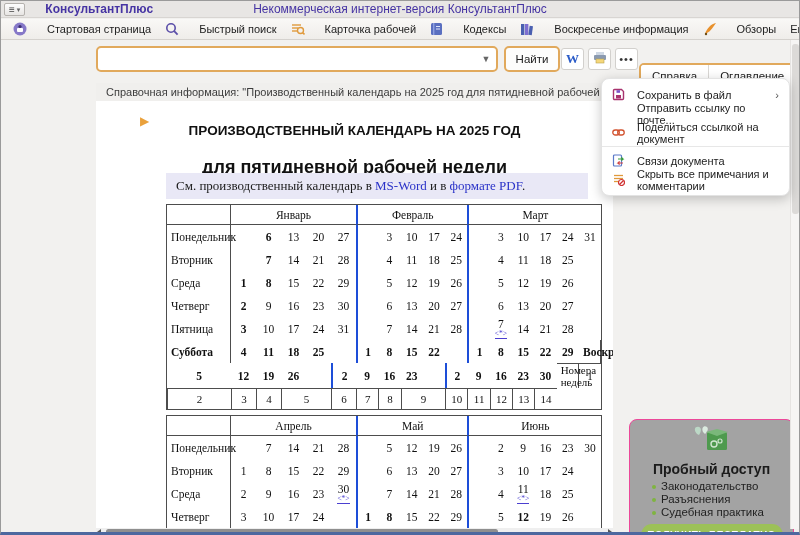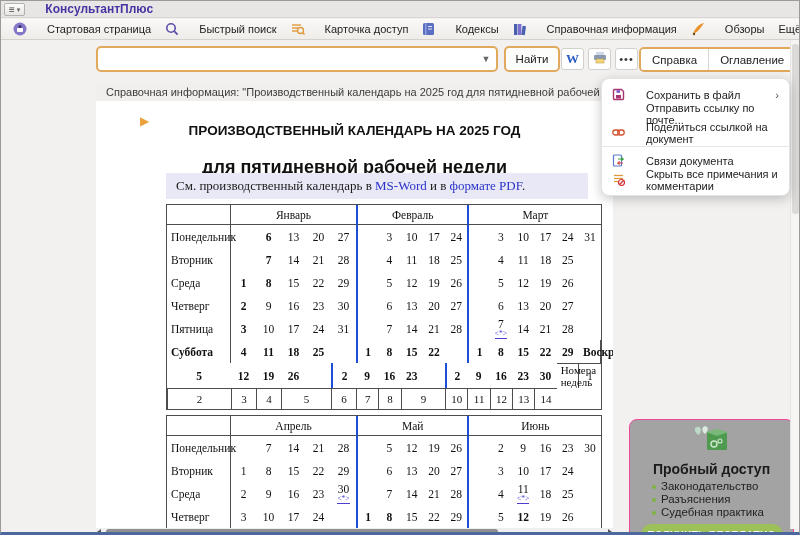--- a/index.html
+++ b/index.html
@@ -31,21 +31,21 @@
   .search-box { position:absolute; left:95px; top:5px; width:402px; height:26px; background:#fff;
                 border:2px solid #e1a95c; border-radius:5px; display:flex; align-items:center; }
   .search-input { flex:1; border:0; outline:none; height:100%; padding:0 8px; font-size:12px; background:transparent; }
   .search-caret { width:20px; text-align:center; color:#666; font-size:9px; cursor:pointer; }
   .find-btn { position:absolute; left:503px; top:5px; width:56px; height:26px; background:#fdfdfc;
               border:2px solid #e1a95c; border-radius:5px; font-size:11.5px; color:#222; cursor:pointer; }
   .sq-btn { position:absolute; top:7px; width:23px; height:22px; background:#fff; border:1px solid #d2d0cd;
             border-radius:3px; display:flex; align-items:center; justify-content:center; cursor:pointer; }
   .w-glyph { font-family:"Liberation Serif", serif; font-weight:bold; color:#2b5cc8; font-size:13px; }
   .dots-glyph { color:#333; font-size:11px; letter-spacing:1px; }
-  .seg-group { position:absolute; left:638px; top:6px; height:25px; background:#fff; border:2px solid #e1a95c;
+  .seg-group { position:absolute; left:638px; top:22px; height:25px; background:#fff; border:2px solid #e1a95c;
                border-radius:5px; display:flex; align-items:stretch; overflow:hidden; }
   .seg-btn { border:0; background:#fff; font-size:11.5px; color:#222; padding:0 11px; cursor:pointer; }
   .seg-div { width:1px; background:#d9d7d4; }
 
   
   .breadcrumb { position:absolute; left:95px; top:82px; width:517px; height:18px; background:#f0efed;
                 font-size:11px; color:#3c3c3c; line-height:18px; padding-left:10px; white-space:nowrap; overflow:hidden; }
 
   
   .docarea { position:absolute; left:95px; top:100px; width:517px; height:427px; background:#fff; overflow:hidden; }
@@ -69,21 +69,21 @@
   .ms { border-left:2px solid #1d4ed8; }
   .b { font-weight:bold; }
   .wk { min-height:21px; border-top:1px solid #4d4d4d; font-size:11px; }
   .wl { border-left:1px solid #4d4d4d; }
   .fn { display:flex; flex-direction:column; align-items:center; line-height:1.1; }
   .fn .mark { font-size:7.5px; color:#4b3fd0; border-bottom:1px solid #4b3fd0; cursor:pointer; }
 
   
   .menu { position:absolute; left:600px; top:77px; width:189px; background:#fff; border:1px solid #e3e3e3;
           border-radius:8px; box-shadow:0 3px 12px rgba(0,0,0,.22); padding:6px 0; z-index:60; }
-  .mi { display:flex; align-items:center; height:19px; padding:0 10px; gap:21px; font-size:11px; color:#222; cursor:pointer; }
+  .mi { display:flex; align-items:center; height:19px; padding:0 10px; gap:12px; font-size:11px; color:#222; cursor:pointer; }
   .mi .ic { width:13px; height:13px; flex-shrink:0; display:flex; align-items:center; justify-content:center; }
   .mi .sub { margin-left:auto; color:#555; font-size:11px; }
   .msep { height:1px; background:#e7e7e7; margin:4px 0; }
 
   
   .promo { position:absolute; left:628px; top:418px; width:165px; height:132px; background:#a3a3a3;
            border:1px solid #ec4899; border-radius:8px; text-align:center; padding-top:4px; }
   .promo-title { font-size:14px; font-weight:bold; color:#1b1b1b; margin-top:1px; }
   .promo-list { margin:3px 0 0 22px; text-align:left; }
   .promo-li { display:flex; align-items:center; gap:5px; font-size:11.5px; color:#222; line-height:13px; }
@@ -104,20 +104,21 @@
 <body>
 
 <div class="frame">
 
   <div class="titlebar">
     <button class="menu-btn">
       <span>≡</span>
       <span class="caret">▾</span>
     </button>
     <span class="app-title">КонсультантПлюс</span>
+    <span class="center-title">Некоммерческая интернет-версия КонсультантПлюс</span>
   </div>
 
   <div class="toolbar">
     <button class="tbtn">
       <span>
           <svg width="14" height="14">
             <circle cx="7" cy="7" r="6.5" fill="#8678c8"></circle>
             <rect x="4" y="6" width="6" height="4" rx="1" fill="#fff"></rect>
             <circle cx="7" cy="4.5" r="1.6" fill="#3a2f70"></circle>
           </svg>
@@ -136,42 +137,42 @@
     <button class="tbtn">
       <span>
           <svg width="14" height="14" fill="none">
             <line x1="1" y1="3" x2="10" y2="3" stroke="#e09a3c" stroke-width="1.4"></line>
             <line x1="1" y1="6" x2="7" y2="6" stroke="#e09a3c" stroke-width="1.4"></line>
             <line x1="1" y1="9" x2="6" y2="9" stroke="#e09a3c" stroke-width="1.4"></line>
             <circle cx="9.5" cy="8.5" r="3" stroke="#e09a3c" stroke-width="1.4"></circle>
             <line x1="11.7" y1="10.7" x2="13.5" y2="12.5" stroke="#e09a3c" stroke-width="1.6"></line>
           </svg>
         </span>
-      <span>Карточка доступ</span>
+      <span>Карточка рабочей</span>
     </button>
     <button class="tbtn">
       <span>
           <svg width="13" height="14">
             <rect x="1" y="1" width="11" height="12" rx="1.5" fill="#5a6fc0"></rect>
             <rect x="3" y="1" width="1.4" height="12" fill="#8ea0e0"></rect>
             <rect x="6" y="4" width="4" height="1" fill="#dfe6fa"></rect>
             <rect x="6" y="6.5" width="4" height="1" fill="#dfe6fa"></rect>
           </svg>
         </span>
       <span>Кодексы</span>
     </button>
     <button class="tbtn">
       <span>
           <svg width="14" height="14">
             <rect x="1" y="2" width="3.4" height="11" fill="#4a5fb0"></rect>
             <rect x="5" y="2" width="3.4" height="11" fill="#7d6fd0"></rect>
             <rect x="9" y="4" width="3.4" height="9" fill="#4a5fb0" transform="rotate(8 10.7 8.5)"></rect>
           </svg>
         </span>
-      <span>Справочная информация</span>
+      <span>Воскресенье информация</span>
     </button>
     <button class="tbtn">
       <span>
           <svg width="14" height="14">
             <path d="M2 12 C4 6 8 2 13 1 C10 5 8 9 4 11 Z" fill="#e8912d"></path>
             <circle cx="3" cy="12" r="1.2" fill="#6b4b12"></circle>
           </svg>
         </span>
       <span>Обзоры</span>
     </button>

